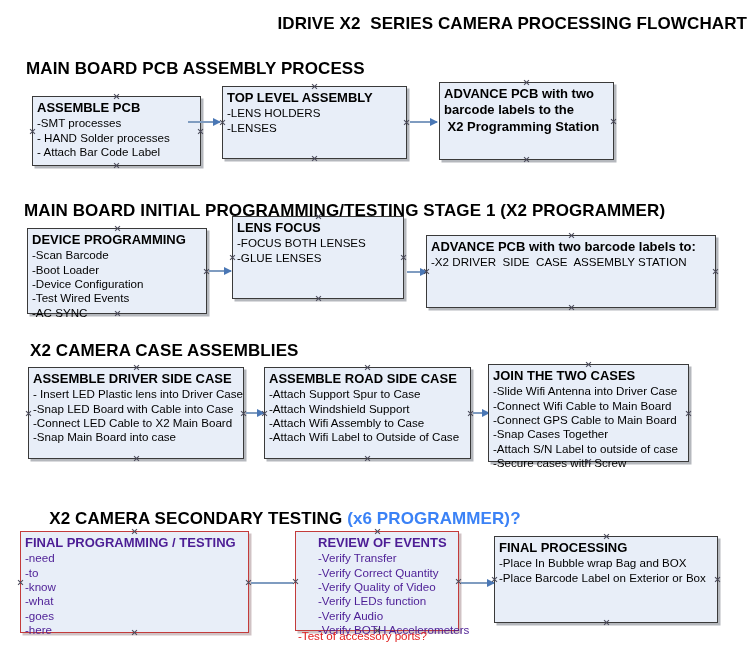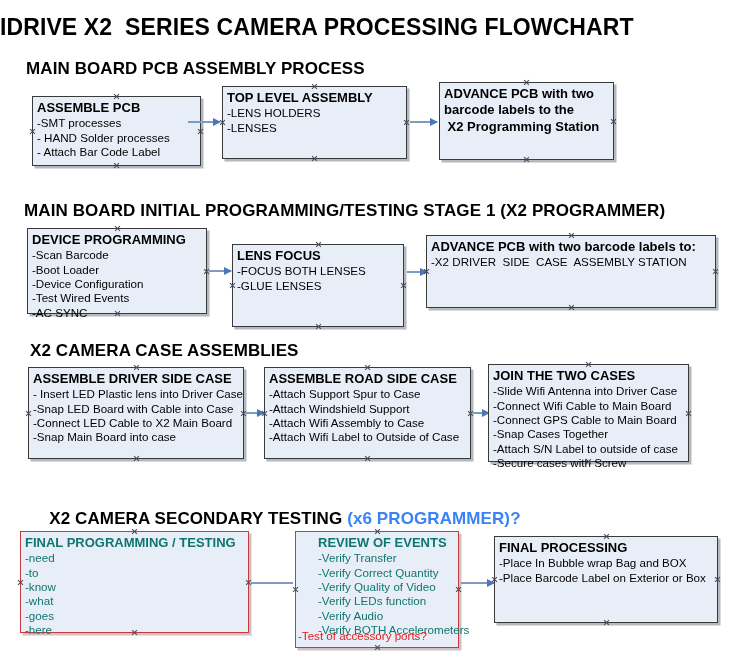--- a/index.html
+++ b/index.html
@@ -13,22 +13,22 @@
     font-family: "Liberation Sans", sans-serif;
     color: #000;
     overflow: hidden;
   }
 
   #canvas { position: absolute; inset: 0; }
 
   .doc-title {
     position: absolute;
     left: 0; top: 14px; width: 747px;
-    text-align: left;
-    font-size: 23px;
+    text-align: right;
+    font-size: 17px;
     font-weight: bold;
     letter-spacing: 0.1px;
     white-space: pre;
   }
 
   .section-head {
     position: absolute;
     font-size: 17px;
     font-weight: bold;
     letter-spacing: 0.1px;
@@ -55,21 +55,21 @@
     line-height: 1.18;
     white-space: pre;
     margin-bottom: 1px;
   }
   .node .n-line {
     font-size: 11.6px;
     line-height: 1.235;
     white-space: pre;
   }
   .node.red-node .n-title,
-  .node.red-node .n-line { color: #0f766e; }
+  .node.red-node .n-line { color: #4c1d95; }
 
   
   .overflow-line {
     position: absolute;
     font-size: 11.6px;
     line-height: 1.235;
     color: #e02020;
     white-space: pre;
     z-index: 5;
   }
@@ -164,21 +164,21 @@
     <div class="n-line">-AC SYNC</div>
     <div class="handle" style="left:50%; top:-4px; margin-left:-3.5px;"></div>
     <div class="handle" style="left:50%; bottom:-4px; margin-left:-3.5px;"></div>
     <div class="handle" style="right:-4px; top:50%; margin-top:-3.5px;"></div>
   </div>
 
   <div class="conn" style="left:209px; top:270px; width:22px;">
     <span class="arrow"></span>
   </div>
 
-  <div class="node" style="left:232px; top:244px; width:172px; height:83px;">
+  <div class="node" style="left:232px; top:216px; width:172px; height:83px;">
     <div class="n-title">LENS FOCUS</div>
     <div class="n-line">-FOCUS BOTH LENSES</div>
     <div class="n-line">-GLUE LENSES</div>
     <div class="handle" style="left:50%; top:-4px; margin-left:-3.5px;"></div>
     <div class="handle" style="left:50%; bottom:-4px; margin-left:-3.5px;"></div>
     <div class="handle" style="left:-4px; top:50%; margin-top:-3.5px;"></div>
     <div class="handle" style="right:-4px; top:50%; margin-top:-3.5px;"></div>
   </div>
 
   <div class="conn" style="left:407px; top:271px; width:20px;">
@@ -254,21 +254,21 @@
     <div class="n-line">-goes</div>
     <div class="n-line">-here</div>
     <div class="handle" style="left:50%; top:-4px; margin-left:-3.5px;"></div>
     <div class="handle" style="left:50%; bottom:-4px; margin-left:-3.5px;"></div>
     <div class="handle" style="left:-4px; top:50%; margin-top:-3.5px;"></div>
     <div class="handle" style="right:-4px; top:50%; margin-top:-3.5px;"></div>
   </div>
 
   <div class="conn" style="left:251px; top:582px; width:42px;"></div>
 
-  <div class="node red-node" style="left:295px; top:531px; width:164px; height:117px;padding-left:22px;">
+  <div class="node red-node" style="left:295px; top:531px; width:164px; height:100px;padding-left:22px;">
     <div class="n-title">REVIEW OF EVENTS</div>
     <div class="n-line">-Verify Transfer</div>
     <div class="n-line">-Verify Correct Quantity</div>
     <div class="n-line">-Verify Quality of Video</div>
     <div class="n-line">-Verify LEDs function</div>
     <div class="n-line">-Verify Audio</div>
     <div class="n-line">-Verify BOTH Accelerometers</div>
     <div class="handle" style="left:50%; top:-4px; margin-left:-3.5px;"></div>
     <div class="handle" style="left:50%; bottom:-4px; margin-left:-3.5px;"></div>
     <div class="handle" style="left:-4px; top:50%; margin-top:-3.5px;"></div>

